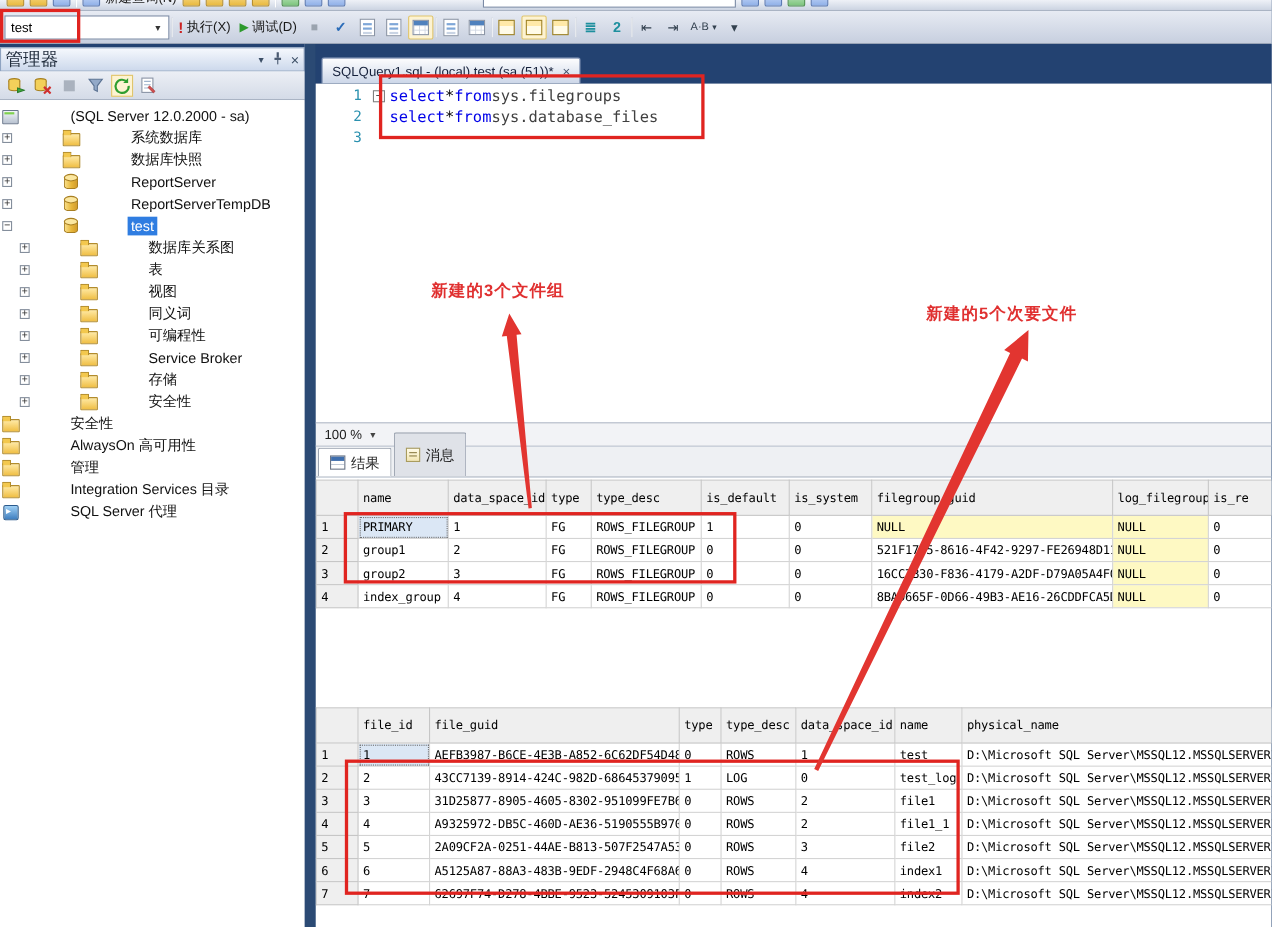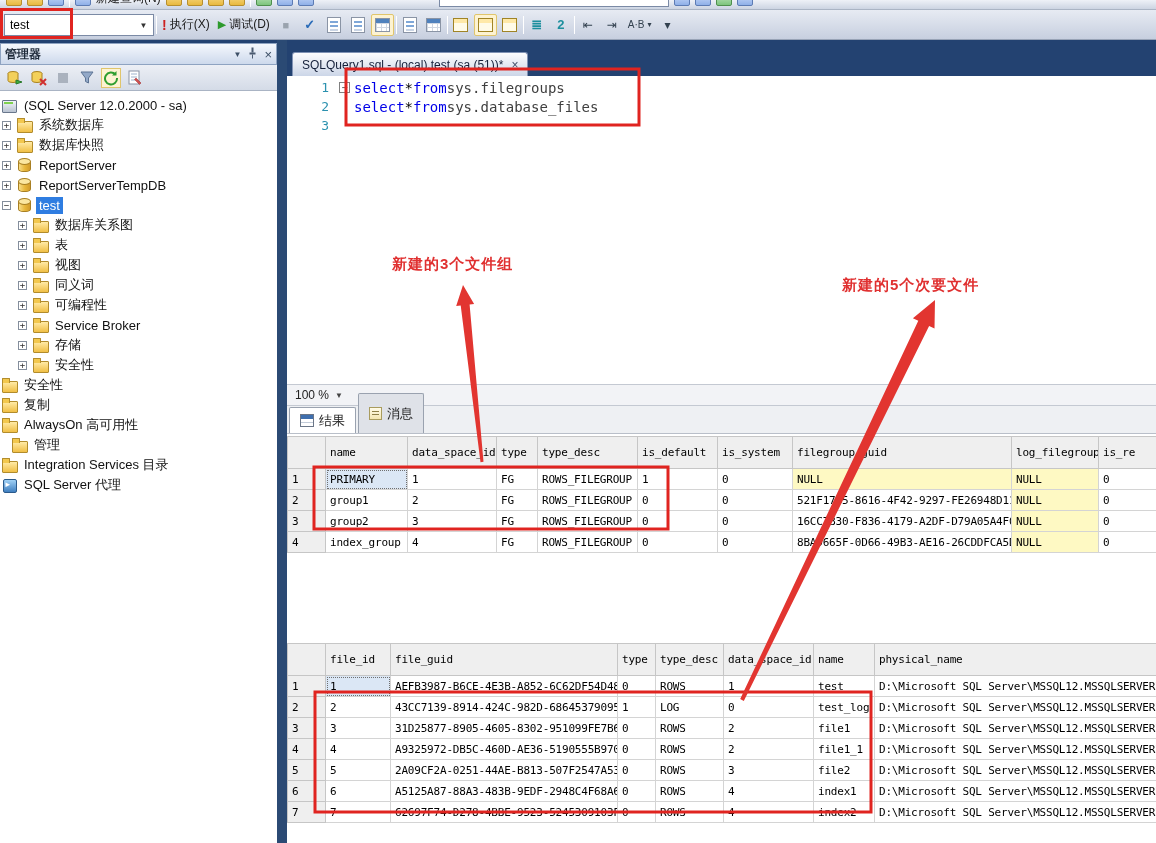--- a/index.html
+++ b/index.html
@@ -34,28 +34,28 @@
   .ic-page i:nth-child(1){top:3px;} .ic-page i:nth-child(2){top:7px;} .ic-page i:nth-child(3){top:11px; background:#c9d4e4;}
   .ic-grid { width:15px; height:14px; background:#fff; border:1px solid #8a94a5; background-image:linear-gradient(#4f81bd,#4f81bd),linear-gradient(#d0d7e2 1px,transparent 1px),linear-gradient(90deg,#d0d7e2 1px,transparent 1px); background-size:100% 4px,100% 4px,5px 100%; background-repeat:no-repeat,repeat,repeat; }
   .ic-win { width:15px; height:14px; border:1px solid #a08426; background:linear-gradient(#ffe9a8 35%,#fffbe8 35%); }
 
   
   .main { display:flex; height:803px; background:#234271; }
 
   
   .oe { width:277px; background:#fff; display:flex; flex-direction:column; border-top:3px solid #234271; }
   .oe-head { height:22px; background:linear-gradient(#f5f8fd,#cdd9ec); border:1px solid #8ea3c1; display:flex; align-items:center; padding:0 4px; }
-  .oe-title { flex:1; font-size:12px; color:#1e2a3a;font-weight:bold; }
+  .oe-title { flex:1; font-size:16px; color:#1e2a3a; }
   .oe-hicons { display:flex; gap:7px; align-items:center; color:#3c4f66; }
   .oe-hicons span { cursor:default; font-size:10px; }
   .oe-tools { height:26px; background:linear-gradient(#eceff5,#d4dbe7); border-bottom:1px solid #aab4c4; display:flex; align-items:center; gap:4px; padding:0 5px; }
   .oe-tool { width:20px; height:20px; display:flex; align-items:center; justify-content:center; }
   .oe-tool.hl { background:#fdf3d2; border:1px solid #e0c56c; }
   .oe-tree { flex:1; overflow:hidden; padding-top:4px; background:#fff; }
-  .trow { height:20px; display:flex; align-items:center; white-space:nowrap; font-size:13px; color:#111; }
+  .trow { height:20px; display:flex; align-items:center; white-space:nowrap; font-size:13px; color:#111;gap:40px; }
   .expbox { width:9px; height:9px; border:1px solid #848e9c; background:#fff; font-size:9px; line-height:7px; text-align:center; color:#333; margin-right:6px; flex:none; font-family:"DejaVu Sans Mono",monospace; }
   .tlabel { padding:1px 3px; }
   .tlabel.tsel { background:#2f7de1; color:#fff; }
   .ticon { display:inline-block; width:15px; height:14px; margin-right:4px; position:relative; flex:none; }
   .ticon-folder::after { content:""; position:absolute; left:0; top:0; width:6px; height:4px; background:#f3c84e; border:1px solid #b28c2c; border-bottom:none; border-radius:1px 1px 0 0; }
   .ticon-folder::before { content:""; position:absolute; left:0; top:3px; width:14px; height:10px; background:linear-gradient(#ffeaa6,#f0bf45); border:1px solid #b28c2c; border-radius:1px; }
   .ticon-db::before { content:""; position:absolute; left:1px; top:3px; width:11px; height:10px; background:linear-gradient(90deg,#f8dd85,#e7b63a 55%,#d29c2c); border:1px solid #a87f22; border-top:none; border-radius:0 0 5px 5px / 0 0 3px 3px; }
   .ticon-db::after { content:""; position:absolute; left:1px; top:0; width:11px; height:5px; background:#fbe7a0; border:1px solid #a87f22; border-radius:50%; }
   .ticon-server::before { content:""; position:absolute; left:0; top:2px; width:13px; height:11px; background:linear-gradient(#f2f5f9,#b9c3d1); border:1px solid #69778c; border-radius:1px; }
   .ticon-server::after { content:""; position:absolute; left:2px; top:4px; width:9px; height:2px; background:#7fd24f; }
@@ -337,27 +337,23 @@
           <span class="expbox">+</span>
           <span class="ticon ticon-folder"></span>
           <span class="tlabel">安全性</span>
         </div>
         <div class="trow" style="padding-left: 2px;">
           <span class="ticon ticon-folder"></span>
           <span class="tlabel">安全性</span>
         </div>
         <div class="trow" style="padding-left: 2px;">
           <span class="ticon ticon-folder"></span>
-          <span class="tlabel">复制</span>
-        </div>
-        <div class="trow" style="padding-left: 2px;">
-          <span class="ticon ticon-folder"></span>
           <span class="tlabel">AlwaysOn 高可用性</span>
         </div>
-        <div class="trow" style="padding-left: 12px;">
+        <div class="trow" style="padding-left: 2px;">
           <span class="ticon ticon-folder"></span>
           <span class="tlabel">管理</span>
         </div>
         <div class="trow" style="padding-left: 2px;">
           <span class="ticon ticon-folder"></span>
           <span class="tlabel">Integration Services 目录</span>
         </div>
         <div class="trow" style="padding-left: 2px;">
           <span class="ticon ticon-agent"></span>
           <span class="tlabel">SQL Server 代理</span>

